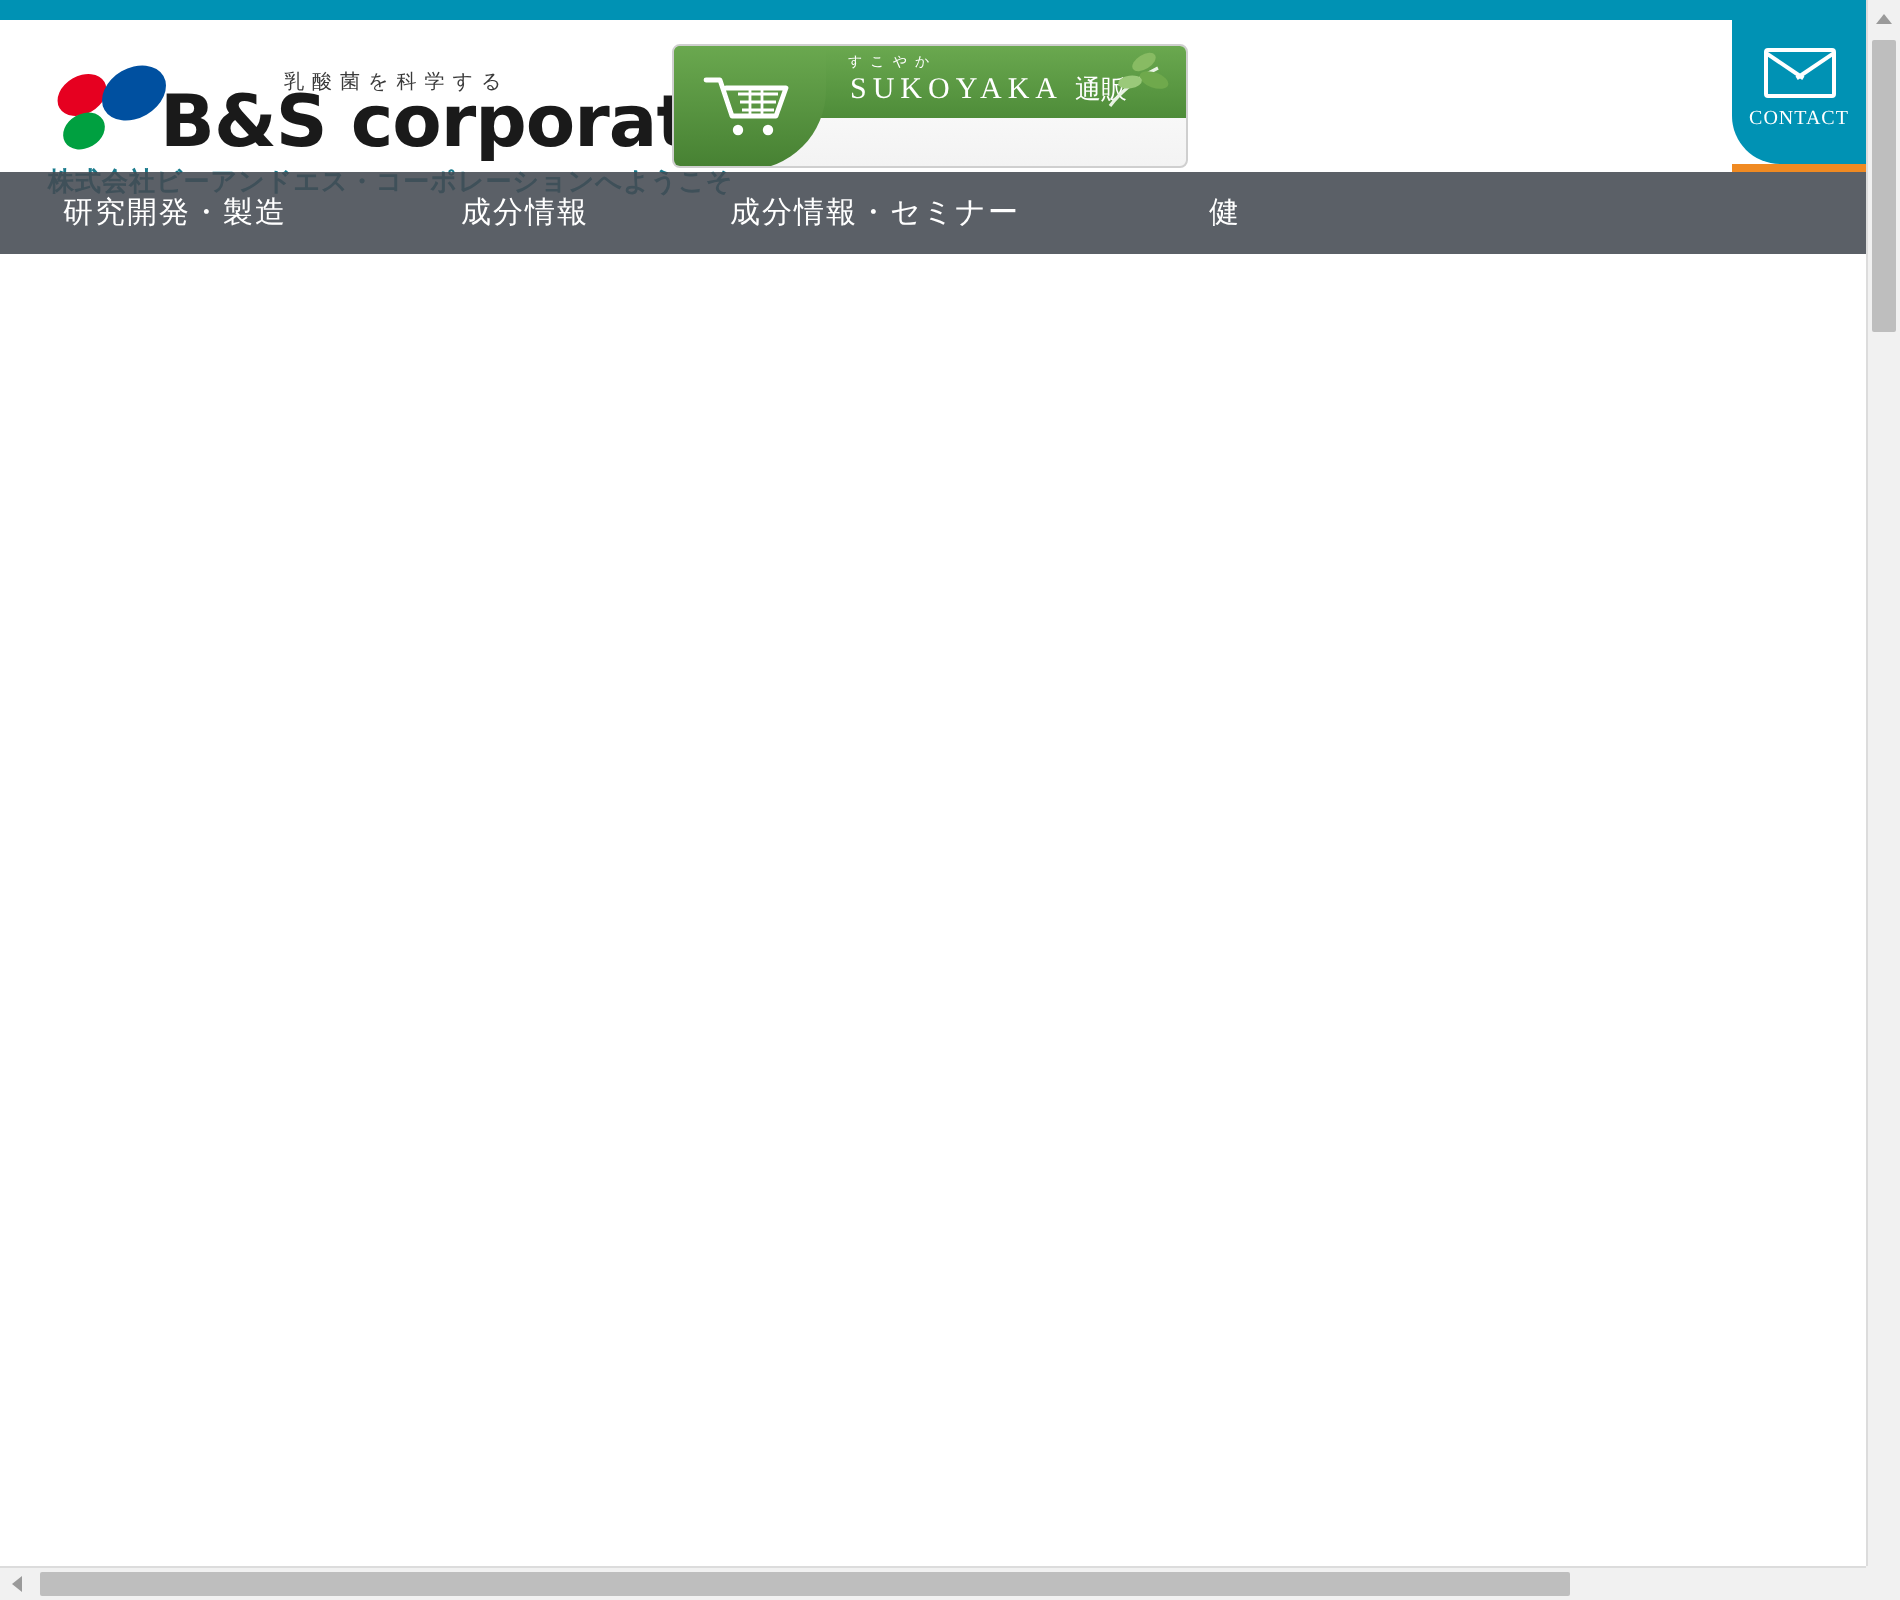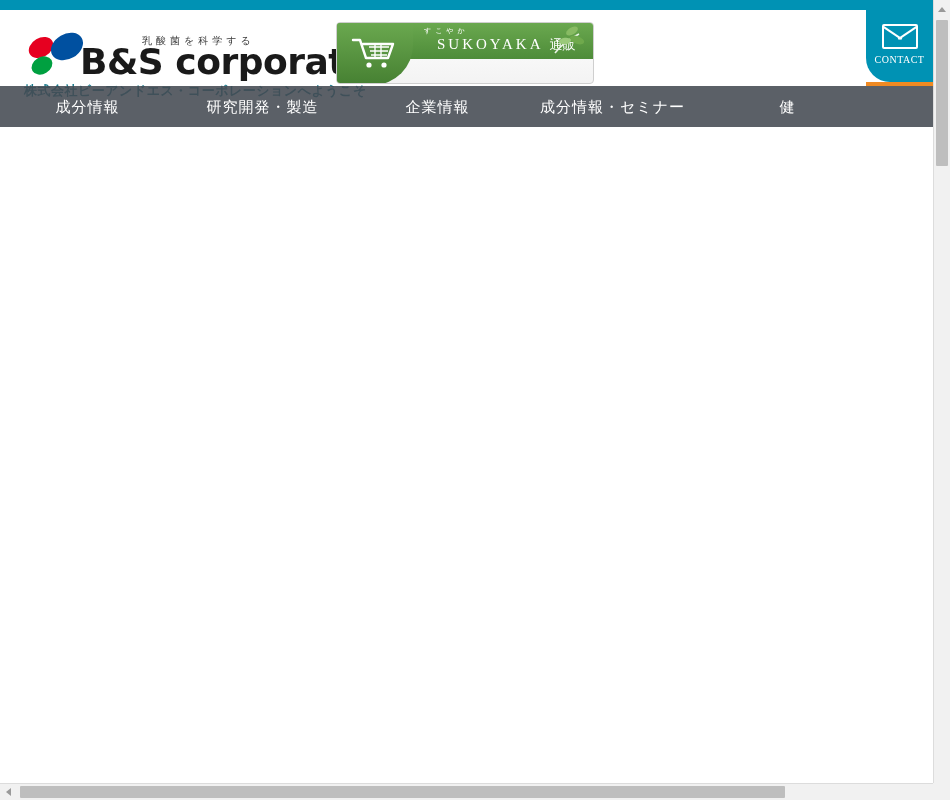--- a/index.html
+++ b/index.html
@@ -115,21 +115,21 @@
     border-bottom-right-radius: 40px;
   }
   .cart-icon {
     position: absolute;
     left: 14px; top: 13px;
     width: 46px; height: 34px;
   }
   .cart-icon svg { display: block; }
   .banner-shop .b-title {
     position: absolute;
-    left: 100px; top: 13px;
+    left: 88px; top: 13px;
     font-size: 15px;
     letter-spacing: 3px;
     color: #ffffff;
     font-family: "Liberation Serif", serif;
     white-space: nowrap;
   }
   .banner-shop .b-title .tsuhan {
     font-family: "Liberation Sans", sans-serif;
     font-size: 13px;
     letter-spacing: 0;
@@ -651,23 +651,22 @@
 
       <a class="contact-btn">
         <span class="env"></span>
         <span class="c-label">CONTACT</span>
       </a>
       <div class="orange-bar"></div>
     </div>
 
     <nav class="navbar">
       <div class="nav-items">
+        <a class="nav-item n1">研究開発・製造</a>
         <a class="nav-item n0">成分情報</a>
-        <a class="nav-item n1">研究開発・製造</a>
-        <a class="nav-item n2">企業情報</a>
         <a class="nav-item n4">成分情報・セミナー</a>
         <a class="nav-item n5">健</a>
       </div>
     </nav>
 
   </div>
 
   <div class="vscroll">
     <div class="arrow-up"></div>
     <div class="thumb"></div>

